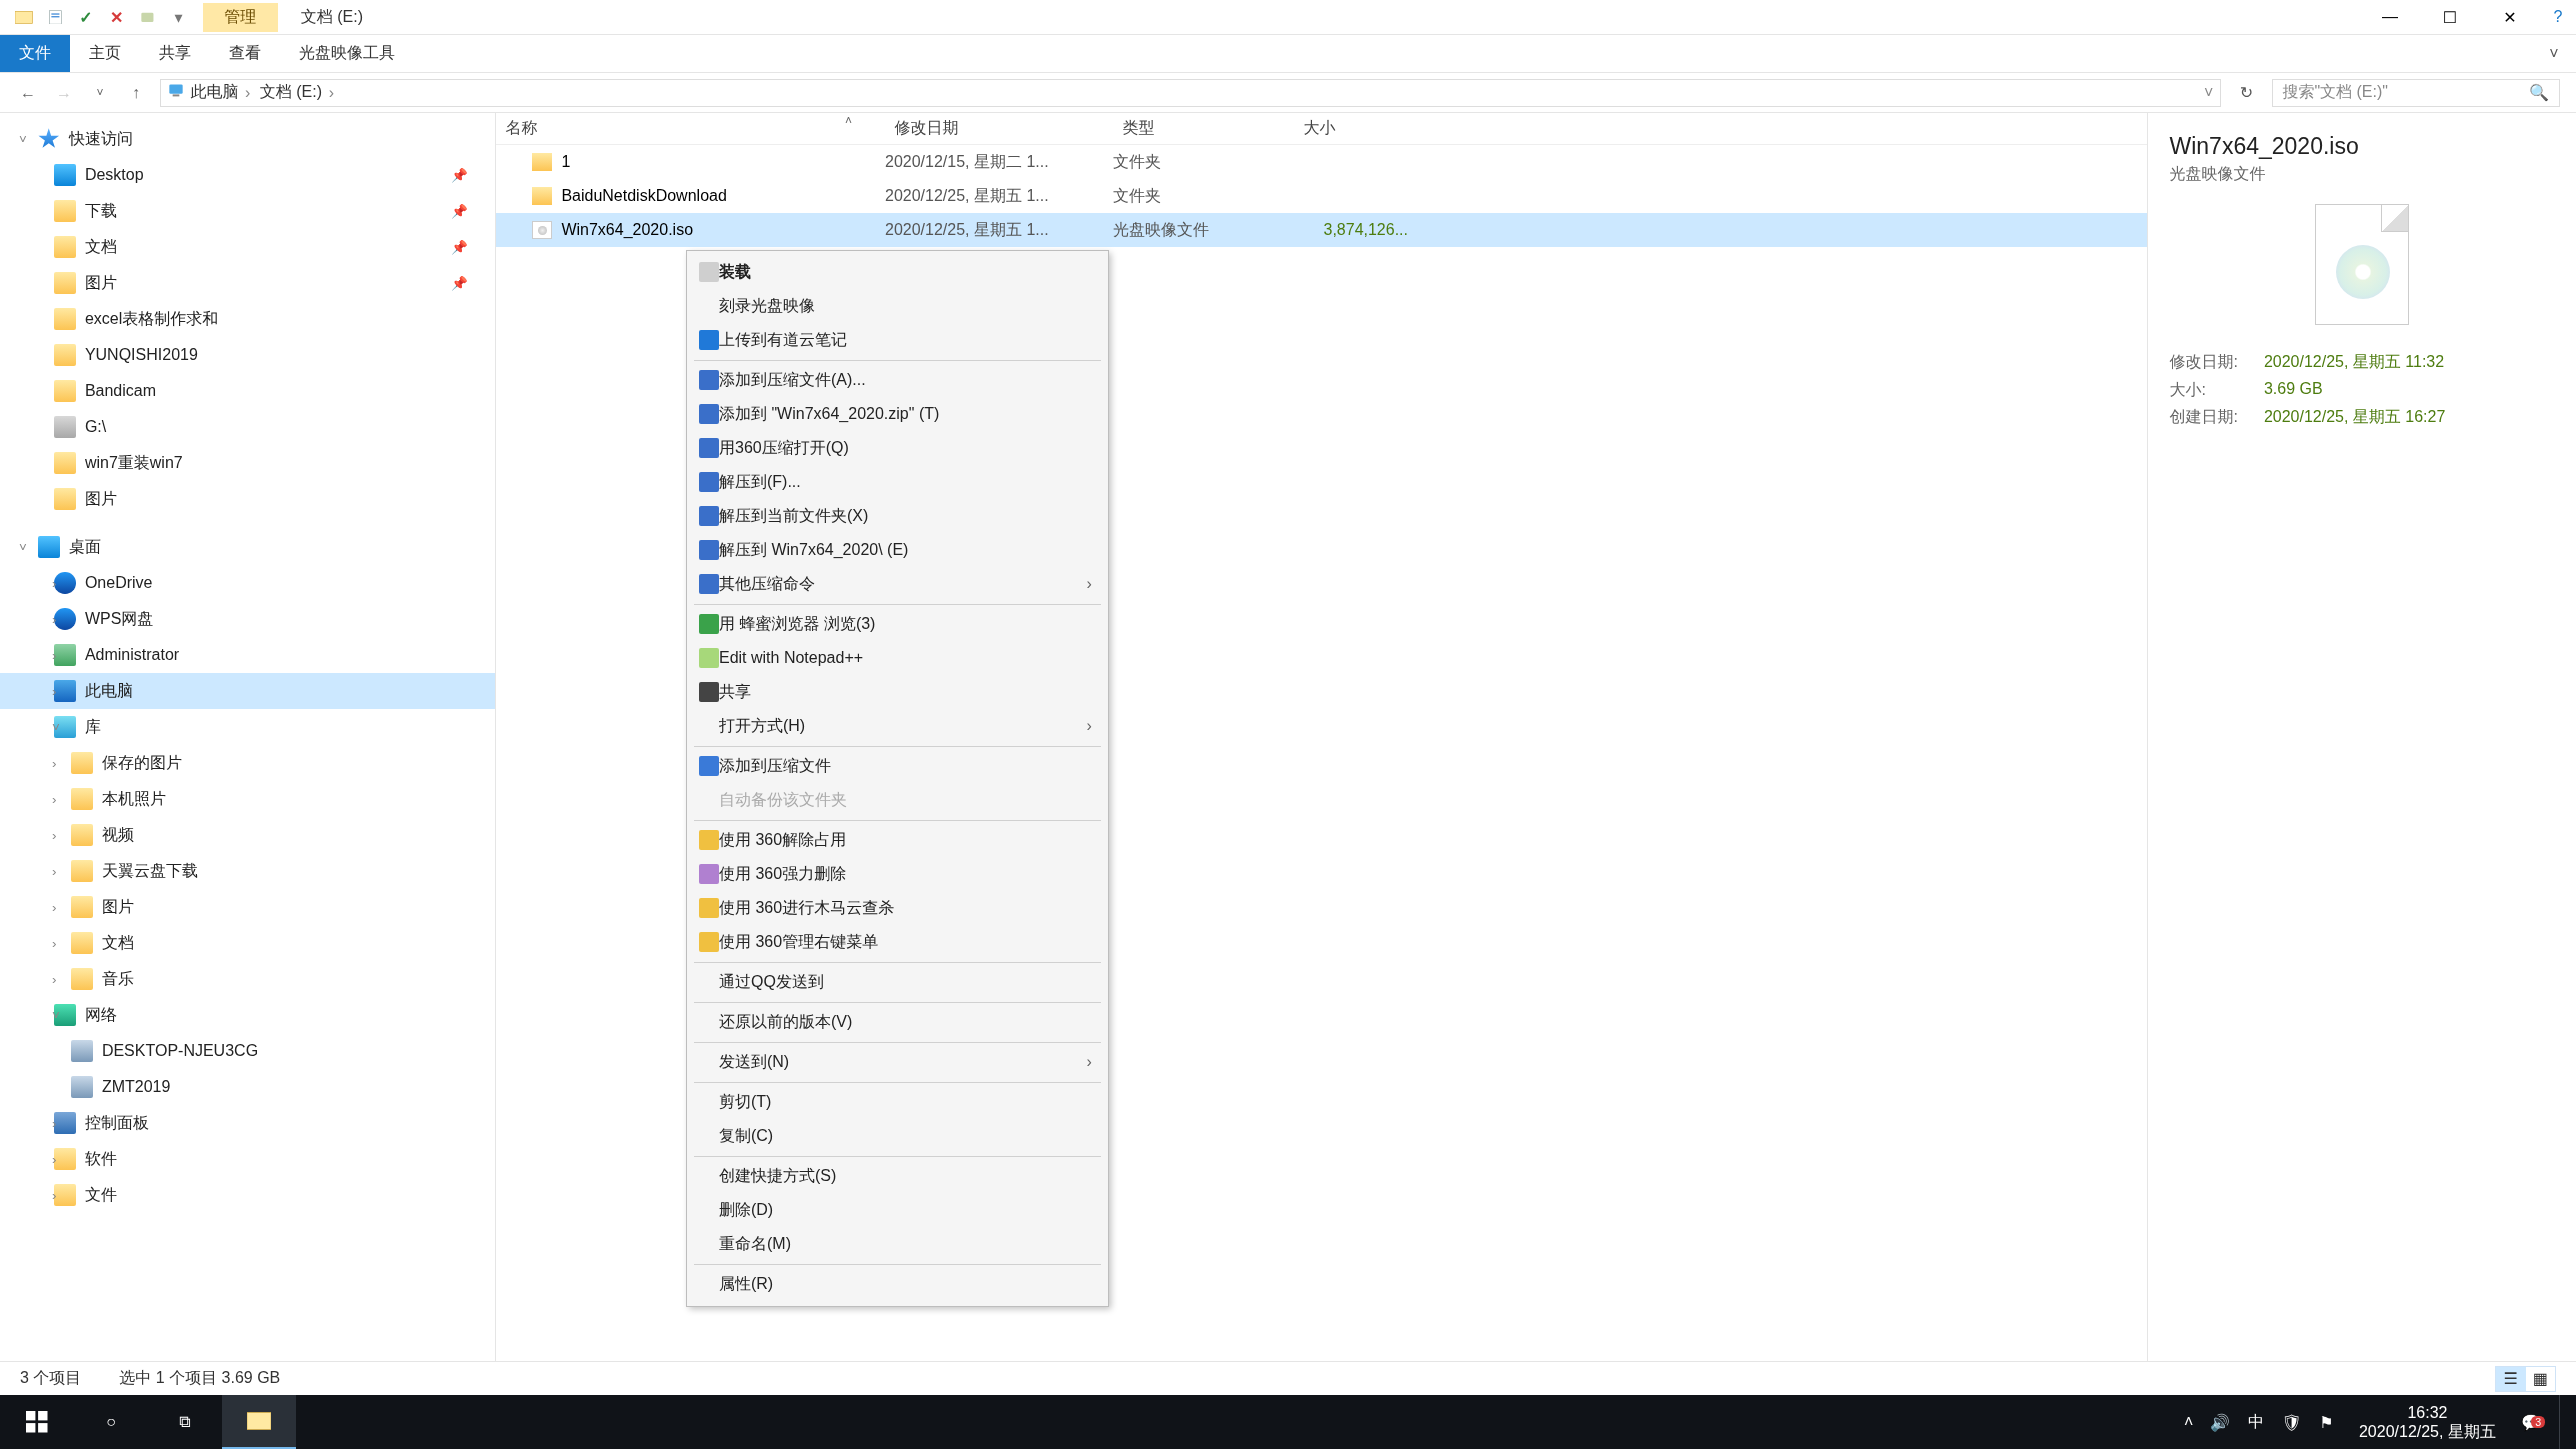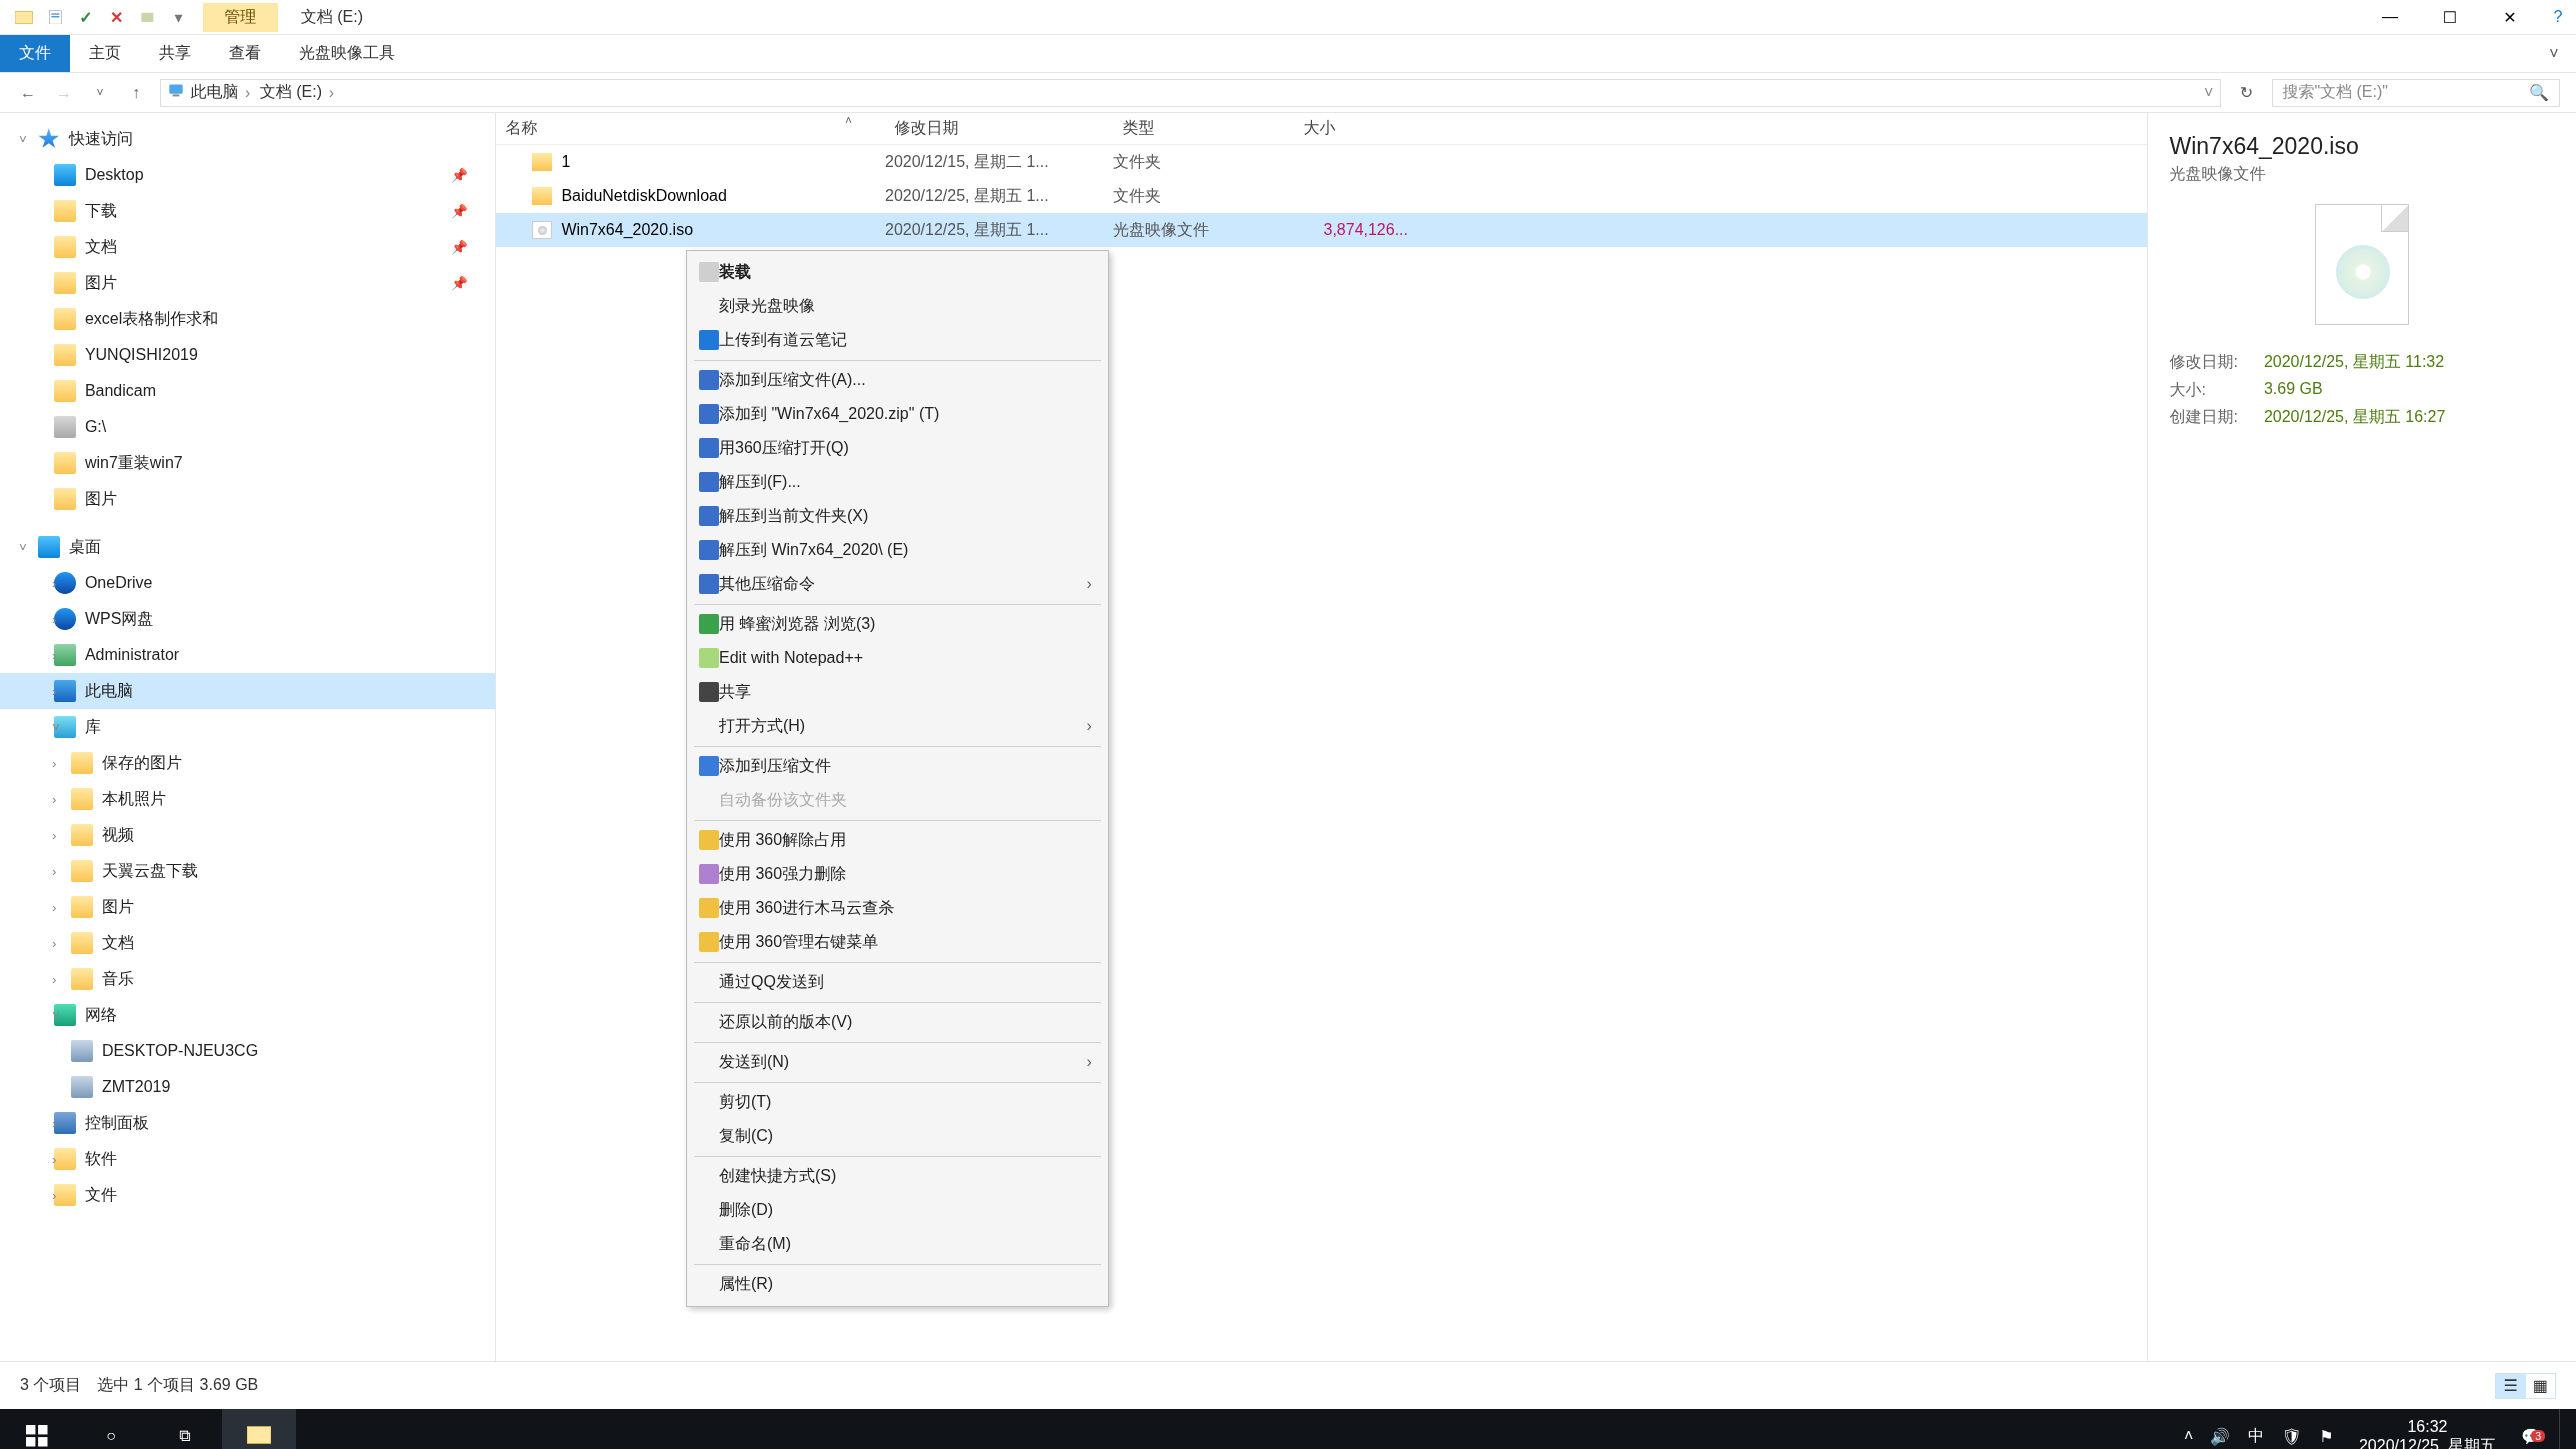--- a/index.html
+++ b/index.html
@@ -63,21 +63,21 @@
 .ch-name .sort { margin: 0 auto; color: #666; font-size: 12px; position: absolute; left: 349px; top: 1.3px; }
 .ch-date { width: 228px; }
 .ch-type { width: 181px; }
 .ch-size { width: 134px; }
 
 .filerow { height: 34px; display: flex; align-items: center; }
 .filerow.sel { background: #cce8ff; }
 .fr-name { width: 389px; display: flex; align-items: center; padding-left: 36px; gap: 9.4px; }
 .fr-date { width: 228px; color: #555; }
 .fr-type { width: 181px; color: #555; }
-.fr-size { width: 134px; color: #be185d; text-align: right; padding-right: 20px; }
+.fr-size { width: 134px; color: #4d7c0f; text-align: right; padding-right: 20px; }
 .file-ico { width: 20px; height: 17.4px; }
 .file-ico.folder { background: linear-gradient(#ffe9a2,#fcc453); }
 .file-ico.iso { background: #fff; border: 0.7px solid #ccc; position: relative; }
 .file-ico.iso::after { content: ""; position: absolute; width: 9.4px; height: 9.4px; left: 4.7px; top: 3.4px; border-radius: 50%; background: radial-gradient(#efefef,#b8b8b8); }
 
 
 .ctxmenu { position: absolute; left: 686px; top: 250px; width: 423px; background: #f5f5f5; border: 0.7px solid #bdbdbd; box-shadow: 2.7px 2.7px 6.7px rgba(0,0,0,0.25); padding: 4px 1.3px; }
 .ctx-item { height: 34px; display: flex; align-items: center; padding: 0 14.8px 0 10.7px; color: #222; position: relative; }
 .ctx-item.disabled { color: #aaa; }
 .ctx-item.bold { font-weight: 600; }
@@ -90,21 +90,21 @@
 .det-title { font-size: 23px; color: #222; margin-bottom: 4px; }
 .det-sub { color: #666; margin-bottom: 19px; }
 .det-thumb { width: 94px; height: 121px; border: 0.7px solid #ccc; margin: 0 auto 27px; background: #fff; position: relative; }
 .det-thumb .corner { position: absolute; right: 0; top: 0; width: 27px; height: 27px; background: linear-gradient(135deg,#fff 50%,#ddd 50%); border-left: 0.7px solid #ccc; border-bottom: 0.7px solid #ccc; }
 .det-thumb .disc { position: absolute; width: 54px; height: 54px; left: 20px; top: 40px; border-radius: 50%; background: radial-gradient(circle,#fff 18%,#e6f4e2 22%,#d8f0e8 60%,#d2e2f2 80%); }
 .det-row { display: flex; gap: 13.4px; margin-bottom: 6.7px; }
 .det-row .lbl { color: #666; width: 81px; }
 .det-row .val { color: #4d7c0f; flex: 1; }
 
 
-.statusbar { height: 48px; border-top: 0.7px solid #e5e5e5; display: flex; align-items: center; padding: 0 20px; gap: 16px; color: #333; }
+.statusbar { height: 34px; border-top: 0.7px solid #e5e5e5; display: flex; align-items: center; padding: 0 20px; gap: 38px; color: #333; }
 .view-toggle { margin-left: auto; display: flex; border: 0.7px solid #cfe3f7; }
 .view-toggle div { width: 29.5px; height: 24px; display: flex; align-items: center; justify-content: center; }
 .view-toggle div.active { background: #cce8ff; }
 
 
 .taskbar { height: 54px; background: #101318; display: flex; align-items: center; color: #fff; }
 .tb-btn { width: 74px; height: 54px; display: flex; align-items: center; justify-content: center; }
 .tb-btn.active { background: #2a3038; border-bottom: 2.7px solid #76b9ed; }
 .tb-tray { margin-left: auto; display: flex; align-items: center; gap: 17.4px; padding-right: 9.4px; }
 .tb-clock { text-align: center; line-height: 1.2; font-size: 14.8px; padding: 0 8px; }

